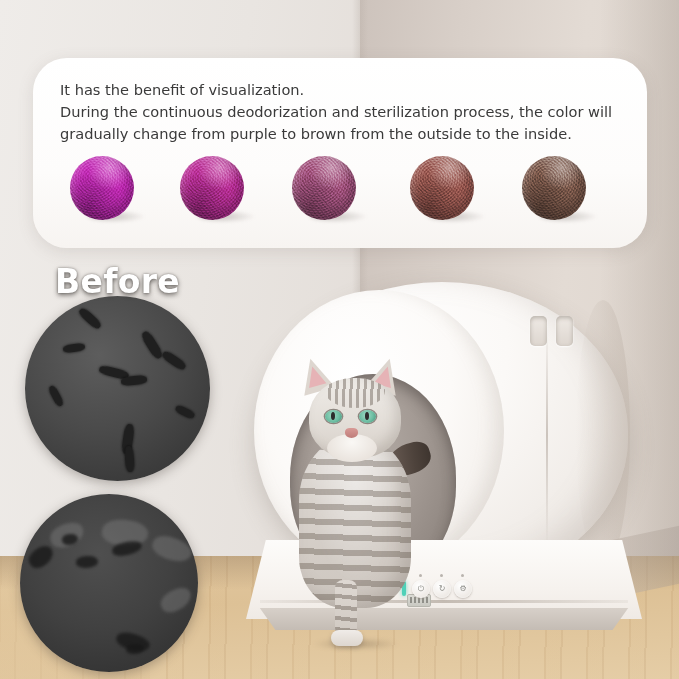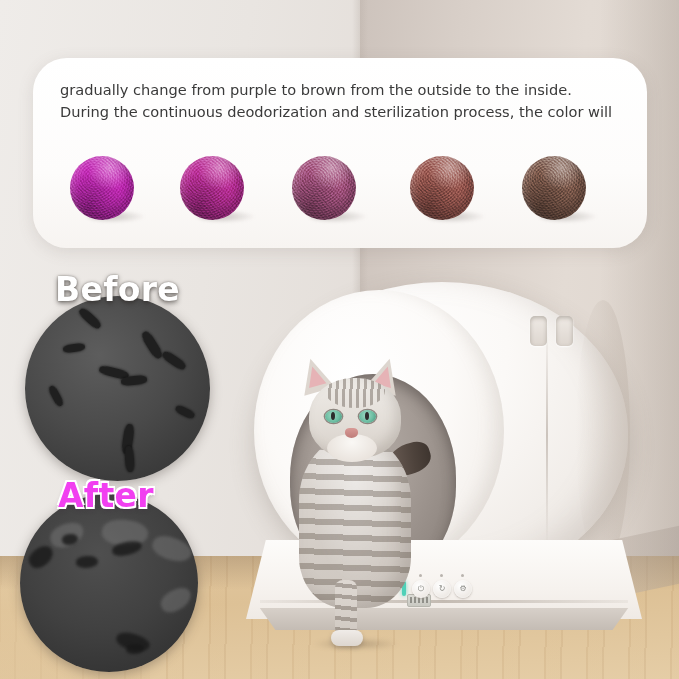--- a/index.html
+++ b/index.html
@@ -114,21 +114,21 @@
     background:radial-gradient(circle at 40% 32%, #5d5d5d 0%, #4a4a4a 46%, #3a3a3a 78%, #303030 100%);}
   .micro-after{left:20px;top:494px;width:178px;height:178px;
     background:radial-gradient(circle at 44% 34%, #4f4f4f 0%, #414141 48%, #343434 80%, #2b2b2b 100%);}
   .rod{position:absolute;background:#1f1f1f;border-radius:40%;
     box-shadow:0 0 3px rgba(0,0,0,.75);filter:blur(.5px);}
   .frag{position:absolute;border-radius:48% 42% 55% 40%;
     background:rgba(24,24,24,.80);filter:blur(1.6px);}
   .frag.light{background:rgba(128,128,128,.42);}
 
   .lbl{
-    position:absolute;font-size:33px;font-weight:bold;z-index:25;letter-spacing:.3px;margin-top:8px;
+    position:absolute;font-size:33px;font-weight:bold;z-index:25;letter-spacing:.3px;
   }
   .lbl-before{left:55px;top:262px;color:#ffffff;
     text-shadow:0 2px 5px rgba(40,36,32,.65),0 0 2px rgba(60,54,48,.5);}
   .lbl-after{left:58px;top:468px;color:#f13ff0;
     text-shadow:
       -1.6px -1.6px 0 #fff, 1.6px -1.6px 0 #fff, -1.6px 1.6px 0 #fff, 1.6px 1.6px 0 #fff,
       0 3px 5px rgba(60,40,60,.35);}
 
   
   #litterbox{position:absolute;left:246px;top:282px;width:400px;height:360px;z-index:12;}
@@ -321,22 +321,23 @@
   <div class="wall-seam"></div>
   <div class="corner-shade"></div>
   <div class="floor"></div>
   <div class="floor-left"></div>
   <div class="floor-shadow"></div>
   <div class="baseboard-right"></div>
 
 
   <div class="card">
     <div class="card-text">
+      <div>It has the benefit of visualization.</div>
+      <div>During the continuous deodorization and sterilization process, the color will</div>
       <div>gradually change from purple to brown from the outside to the inside.</div>
-      <div>During the continuous deodorization and sterilization process, the color will</div>
     </div>
 
     <div class="balls">
       <div class="ball-wrap" style="left:28px">
         <div class="ball-shadow"></div>
         <div class="ball" style="background-color: rgb(195, 43, 182);"></div>
       </div>
       <div class="ball-wrap" style="left:138px">
         <div class="ball-shadow"></div>
         <div class="ball" style="background-color: rgb(188, 48, 153);"></div>
@@ -428,15 +429,14 @@
     <div class="frag" style="left:92px;top:48px;width:30px;height:13px;transform:rotate(-10deg)"></div>
     <div class="frag light" style="left:132px;top:44px;width:40px;height:22px;transform:rotate(22deg)"></div>
     <div class="frag" style="left:8px;top:54px;width:26px;height:18px;transform:rotate(-32deg)"></div>
     <div class="frag" style="left:56px;top:62px;width:22px;height:12px"></div>
     <div class="frag light" style="left:140px;top:96px;width:32px;height:20px;transform:rotate(-26deg)"></div>
     <div class="frag" style="left:96px;top:140px;width:34px;height:16px;transform:rotate(18deg)"></div>
     <div class="frag" style="left:106px;top:150px;width:18px;height:10px"></div>
   </div>
 
   <div class="lbl lbl-before">Before</div>
-  <div class="lbl lbl-after">After</div>
 
 </div>
 
 </body></html>

